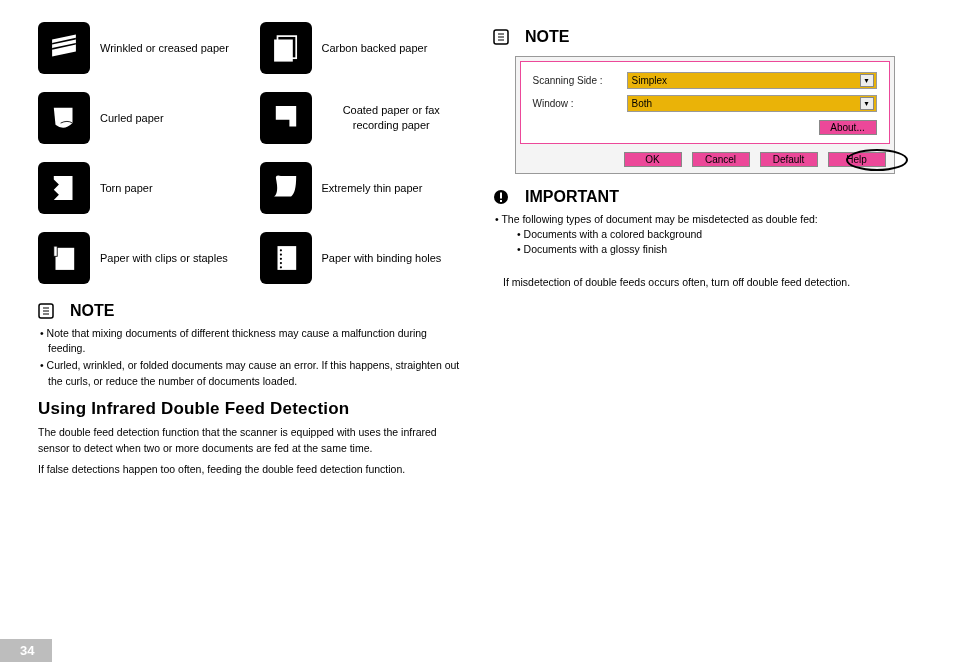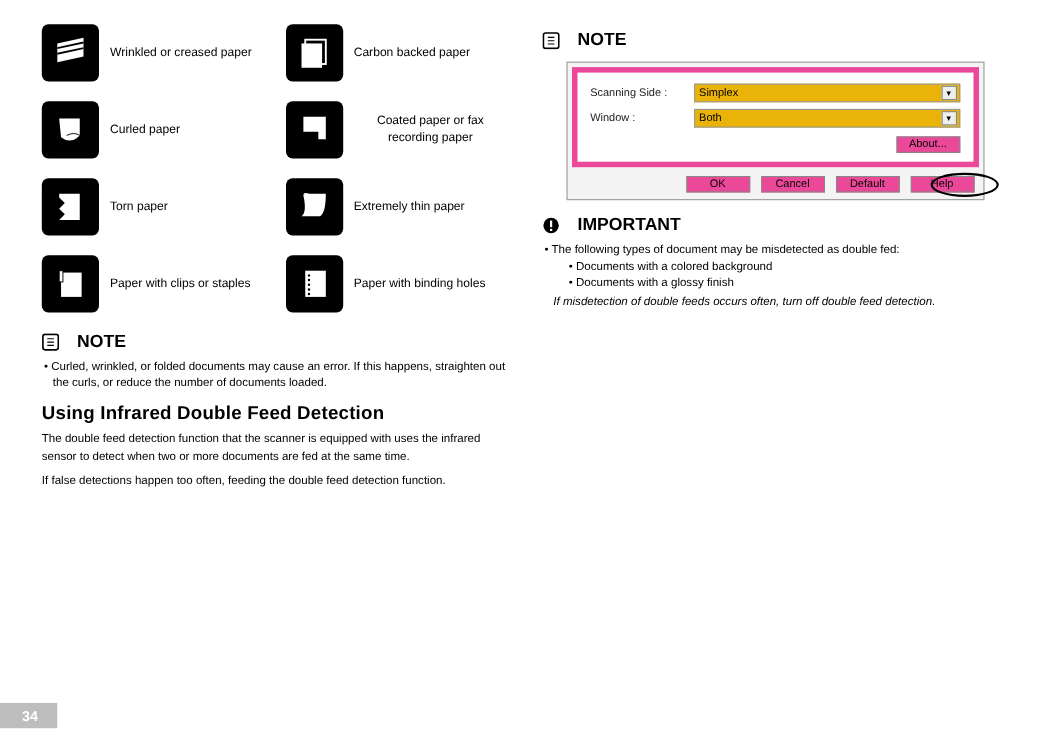--- a/index.html
+++ b/index.html
@@ -90,22 +90,21 @@
     font-size:10.5px;
     line-height:1.45;
     text-indent:-8px;
     padding-left:8px;
   }
   ul.sub > li::before { content:"• "; }
   .after-sub{
     font-size:10.5px;
     line-height:1.45;
     padding-left:8px;
-    margin-top:1px;
-    font-style:italic;
+    margin-top:17px;
   }
   h2.section {
     font-family: Arial, Helvetica, sans-serif;
     font-weight: 900;
     font-size: 17px;
     margin: 8px 0 6px 0;
     letter-spacing: 0.2px;
   }
   p.body {
     font-size: 10.5px;
@@ -114,21 +113,21 @@
   }
   
   .dialog-wrap {
     margin: 8px auto 14px auto;
     width: 380px;
     border: 1px solid #999;
     background: #f4f4f4;
     font-size: 10px;
   }
   .dialog-inner {
-    border: 5px solid #ec4899;
+    border: 1px solid #ec4899;
     margin: 4px;
     background: #fff;
     padding: 10px 12px 8px 12px;
   }
   .drow {
     display: flex;
     align-items: center;
     gap: 10px;
     margin-bottom: 6px;
   }
@@ -295,20 +294,21 @@
         <svg width="16" height="16" viewBox="0 0 16 16">
             <rect x="1" y="1" width="14" height="14" rx="2" fill="none" stroke="#000" stroke-width="1.5"></rect>
             <line x1="5" y1="5" x2="11" y2="5" stroke="#000"></line>
             <line x1="5" y1="8" x2="11" y2="8" stroke="#000"></line>
             <line x1="5" y1="11" x2="11" y2="11" stroke="#000"></line>
           </svg>
       </span>
       <span class="label">NOTE</span>
     </div>
     <ul class="bullets">
+      <li>Note that mixing documents of different thickness may cause a malfunction during feeding.</li>
       <li>Curled, wrinkled, or folded documents may cause an error. If this happens, straighten out the curls, or reduce the number of documents loaded.</li>
     </ul>
 
     <h2 class="section">Using Infrared Double Feed Detection</h2>
     <p class="body">The double feed detection function that the scanner is equipped with uses the infrared sensor to detect when two or more documents are fed at the same time.</p>
     <p class="body">If false detections happen too often, feeding the double feed detection function.</p>
   </div>
 
   <div class="col">
 

